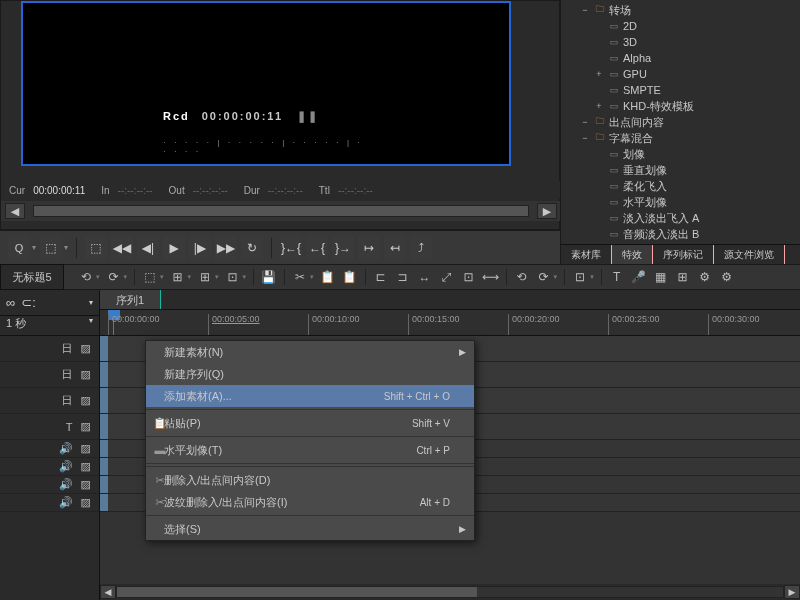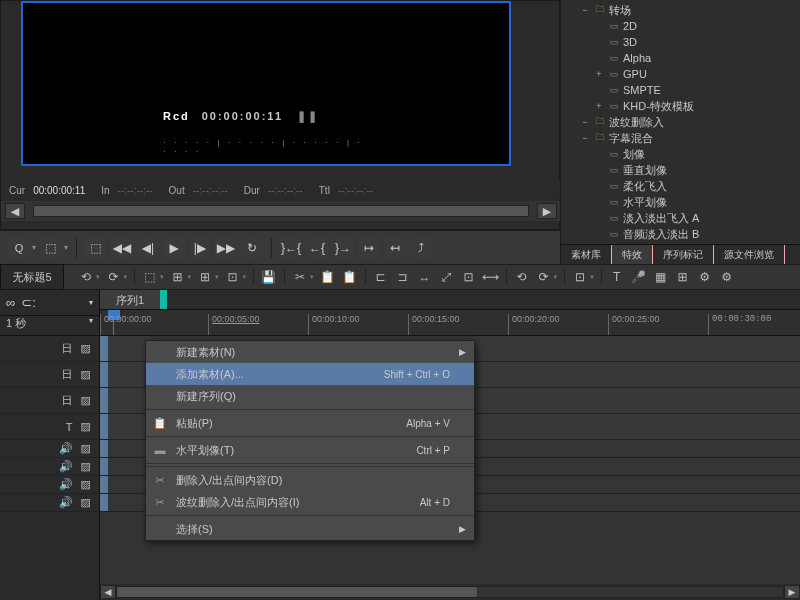--- a/index.html
+++ b/index.html
@@ -39,35 +39,35 @@
 .tb-dd{font-size:7px;color:#777;margin-left:-2px;margin-right:2px}
 .timeline-left{position:absolute;left:0;top:290px;width:100px;height:310px;background:#2a2a2a;border-right:1px solid #111}
 .tl-ctrl{height:26px;display:flex;align-items:center;padding:0 6px;gap:6px;border-bottom:1px solid #111}
 .tl-ctrl-icon{font-size:13px;color:#ccc;cursor:pointer}
 .tl-zoom{height:20px;display:flex;align-items:flex-start;padding:0 6px;font-size:10px;border-bottom:1px solid #111;justify-content:space-between}
 .tl-track-head{height:26px;display:flex;align-items:center;justify-content:flex-end;padding-right:8px;border-bottom:1px solid #222;gap:8px}
 .tl-track-head.audio{height:18px}
 .th-icon{font-size:11px;color:#bbb;cursor:pointer}
 .timeline-main{position:absolute;left:100px;top:290px;width:700px;height:310px;background:#333}
 .seq-tab{height:20px;background:#2a2a2a;border-bottom:1px solid #111;display:flex}
-.seq-tab-item{padding:3px 16px;background:#3c3c3c;border-right:7px solid #14b8a6;font-size:10px}
+.seq-tab-item{padding:3px 16px;background:#3c3c3c;border-right:1px solid #14b8a6;font-size:10px}
 .ruler{height:26px;background:#2f2f2f;border-bottom:1px solid #111;position:relative;overflow:hidden}
 .ruler-mark{position:absolute;top:4px;font-size:9px;color:#999;border-left:1px solid #666;padding-left:3px;height:22px}
 .playhead{position:absolute;left:8px;top:0;width:12px;height:10px;background:#3a7cc8}
 .playhead:after{content:"";position:absolute;left:5px;top:10px;width:1px;height:300px;background:#3a7cc8}
 .tracks{position:relative}
 .track{height:26px;border-bottom:1px solid #222;background:#383838;position:relative}
 .track.audio{height:18px;background:#353535}
 .track-edge{position:absolute;left:0;top:0;width:8px;height:100%;background:#5a7a9a}
 .h-scroll{position:absolute;bottom:0;left:100px;width:700px;height:16px;background:#2a2a2a;display:flex;align-items:center}
 .hs-btn{width:16px;height:14px;background:#444;border:1px solid #222;display:flex;align-items:center;justify-content:center;font-size:9px;cursor:pointer}
 .hs-track{flex:1;height:12px;background:#333;position:relative;border:1px solid #222}
 .hs-thumb{position:absolute;left:0;top:0;width:360px;height:100%;background:#555}
 .context-menu{position:absolute;left:145px;top:340px;width:330px;background:#4a4a4a;border:1px solid #222;box-shadow:2px 2px 8px rgba(0,0,0,.6);z-index:100}
-.cm-item{height:22px;display:flex;align-items:center;padding:0 8px 0 30px;position:relative;cursor:pointer;font-size:11px}
+.cm-item{height:22px;display:flex;align-items:center;padding:0 8px 0 18px;position:relative;cursor:pointer;font-size:11px}
 .cm-item.highlighted{background:#5a7aa8}
 .cm-item.disabled{color:#888}
 .cm-item .cm-icon{position:absolute;left:6px;width:16px;text-align:center;color:#999;font-size:11px}
 .cm-shortcut{position:absolute;right:24px;font-size:10px}
 .cm-arrow{position:absolute;right:8px;font-size:9px}
 .cm-sep{height:1px;background:#333;margin:2px 0}
 .toolbar-inner{margin-left:70px;display:flex;align-items:center;gap:2px;flex:1}
 </style>
 </head>
 <body>
@@ -157,21 +157,21 @@
         <span class="fx-label">SMPTE</span>
       </div>
       <div class="fx-row" style="padding-left: 32px;">
         <span class="fx-toggle">+</span>
         <span class="fx-icon item">▭</span>
         <span class="fx-label">KHD-特效模板</span>
       </div>
       <div class="fx-row" style="padding-left: 18px;">
         <span class="fx-toggle">−</span>
         <span class="fx-icon folder">🗀</span>
-        <span class="fx-label">波纹删除入</span>
+        <span class="fx-label">出点间内容</span>
       </div>
       <div class="fx-row" style="padding-left: 18px;">
         <span class="fx-toggle">−</span>
         <span class="fx-icon folder">🗀</span>
         <span class="fx-label">字幕混合</span>
       </div>
       <div class="fx-row" style="padding-left: 32px;">
         <span class="fx-toggle"></span>
         <span class="fx-icon item">▭</span>
         <span class="fx-label">划像</span>
@@ -314,27 +314,27 @@
       </div>
     </div>
 </div>
 
 <div class="timeline-main">
   <div class="seq-tab">
     <div class="seq-tab-item"><span>序列1</span></div>
   </div>
   <div class="ruler" id="ruler">
     <div class="playhead"></div>
-  <div class="ruler-mark" style="left: 0;">00:00:00:00</div>
+  <div class="ruler-mark" style="left: 8px;">00:00:00:00</div>
       <div class="ruler-mark" style="left: 108px; text-decoration: underline;">00:00:05:00</div>
       <div class="ruler-mark" style="left: 208px;">00:00:10:00</div>
       <div class="ruler-mark" style="left: 308px;">00:00:15:00</div>
       <div class="ruler-mark" style="left: 408px;">00:00:20:00</div>
       <div class="ruler-mark" style="left: 508px;">00:00:25:00</div>
-      <div class="ruler-mark" style="left: 608px; font-family: Liberation Mono, monospace;">00:00:30:00</div>
+      <div class="ruler-mark" style="left: 608px;">00:00:30:00</div>
     </div>
   <div class="tracks" id="tracks">
       <div class="track">
         <div class="track-edge"></div>
       </div>
       <div class="track">
         <div class="track-edge"></div>
       </div>
       <div class="track">
         <div class="track-edge"></div>
@@ -363,32 +363,32 @@
       <div class="hs-thumb"></div>
     </div>
   <div class="hs-btn">▶</div>
 </div>
 
 <div class="context-menu" id="context-menu">
     <div class="cm-item">
       <span>新建素材(N)</span>
       <span class="cm-arrow">▶</span>
     </div>
+    <div class="cm-item">
+      <span>新建序列(Q)</span>
+    </div>
     <div class="cm-item highlighted">
       <span>添加素材(A)...</span>
       <span class="cm-shortcut">Shift + Ctrl + O</span>
-    </div>
-    <div class="cm-item">
-      <span>新建序列(Q)</span>
     </div>
     <div class="cm-sep"></div>
     <div class="cm-item disabled">
       <span class="cm-icon">📋</span>
       <span>粘贴(P)</span>
-      <span class="cm-shortcut">Alpha + V</span>
+      <span class="cm-shortcut">Shift + V</span>
     </div>
     <div class="cm-sep"></div>
     <div class="cm-item disabled">
       <span class="cm-icon">▬</span>
       <span>水平划像(T)</span>
       <span class="cm-shortcut">Ctrl + P</span>
     </div>
     <div class="cm-sep"></div>
     <div class="cm-sep"></div>
     <div class="cm-item disabled">

